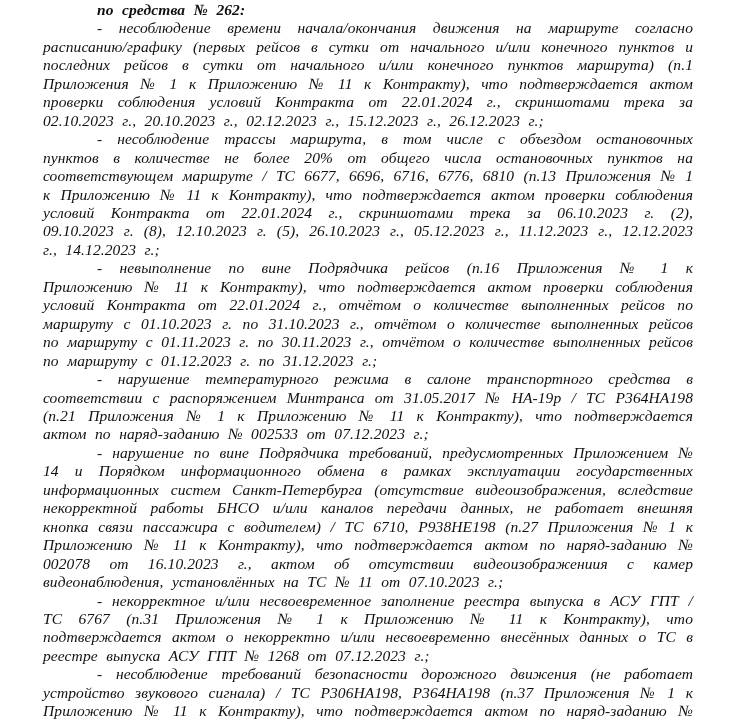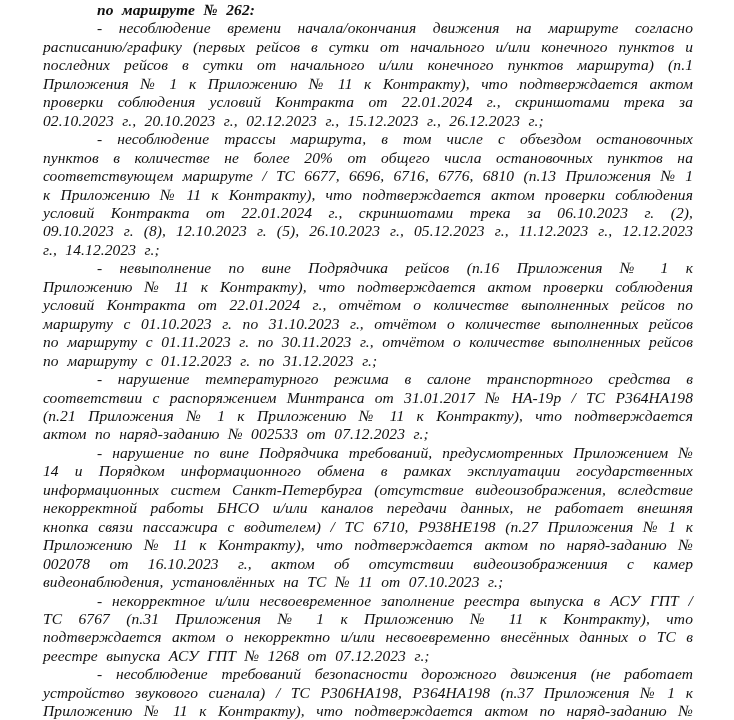--- a/index.html
+++ b/index.html
@@ -33,21 +33,21 @@
   }
   .heading {
     font-weight: bold;
     text-align: left;
   }
 </style>
 </head>
 <body>
 
 <div class="page">
-  <p class="heading">по маршруте № 262:</p>
+  <p class="heading">по средства № 262:</p>
   <p class="para">- несоблюдение времени начала/окончания движения на маршруте согласно расписанию/графику (первых рейсов в сутки от начального и/или конечного пунктов и последних рейсов в сутки от начального и/или конечного пунктов маршрута) (п.1 Приложения № 1 к Приложению № 11 к Контракту), что подтверждается актом проверки соблюдения условий Контракта от 22.01.2024 г., скриншотами трека за 02.10.2023 г., 20.10.2023 г., 02.12.2023 г., 15.12.2023 г., 26.12.2023 г.;</p>
   <p class="para">- несоблюдение трассы маршрута, в том числе с объездом остановочных пунктов в количестве не более 20% от общего числа остановочных пунктов на соответствующем маршруте / ТС 6677, 6696, 6716, 6776, 6810 (п.13 Приложения № 1 к Приложению № 11 к Контракту), что подтверждается актом проверки соблюдения условий Контракта от 22.01.2024 г., скриншотами трека за 06.10.2023 г. (2), 09.10.2023 г. (8), 12.10.2023 г. (5), 26.10.2023 г., 05.12.2023 г., 11.12.2023 г., 12.12.2023 г., 14.12.2023 г.;</p>
   <p class="para">- невыполнение по вине Подрядчика рейсов (п.16 Приложения № 1 к Приложению № 11 к Контракту), что подтверждается актом проверки соблюдения условий Контракта от 22.01.2024 г., отчётом о количестве выполненных рейсов по маршруту с 01.10.2023 г. по 31.10.2023 г., отчётом о количестве выполненных рейсов по маршруту с 01.11.2023 г. по 30.11.2023 г., отчётом о количестве выполненных рейсов по маршруту с 01.12.2023 г. по 31.12.2023 г.;</p>
-  <p class="para">- нарушение температурного режима в салоне транспортного средства в соответствии с распоряжением Минтранса от 31.01.2017 № НА-19р / ТС Р364НА198 (п.21 Приложения № 1 к Приложению № 11 к Контракту), что подтверждается актом по наряд-заданию № 002533 от 07.12.2023 г.;</p>
+  <p class="para">- нарушение температурного режима в салоне транспортного средства в соответствии с распоряжением Минтранса от 31.05.2017 № НА-19р / ТС Р364НА198 (п.21 Приложения № 1 к Приложению № 11 к Контракту), что подтверждается актом по наряд-заданию № 002533 от 07.12.2023 г.;</p>
   <p class="para">- нарушение по вине Подрядчика требований, предусмотренных Приложением № 14 и Порядком информационного обмена в рамках эксплуатации государственных информационных систем Санкт-Петербурга (отсутствие видеоизображения, вследствие некорректной работы БНСО и/или каналов передачи данных, не работает внешняя кнопка связи пассажира с водителем) / ТС 6710, Р938НЕ198 (п.27 Приложения № 1 к Приложению № 11 к Контракту), что подтверждается актом по наряд-заданию № 002078 от 16.10.2023 г., актом об отсутствии видеоизображениия с камер видеонаблюдения, установлённых на ТС № 11 от 07.10.2023 г.;</p>
   <p class="para">- некорректное и/или несвоевременное заполнение реестра выпуска в АСУ ГПТ / ТС 6767 (п.31 Приложения № 1 к Приложению № 11 к Контракту), что подтверждается актом о некорректно и/или несвоевременно внесённых данных о ТС в реестре выпуска АСУ ГПТ № 1268 от 07.12.2023 г.;</p>
   <p class="para">- несоблюдение требований безопасности дорожного движения (не работает устройство звукового сигнала) / ТС Р306НА198, Р364НА198 (п.37 Приложения № 1 к Приложению № 11 к Контракту), что подтверждается актом по наряд-заданию № 002297 от 08.11.2023 г. (2).</p>
 </div>
 
 </body></html>

